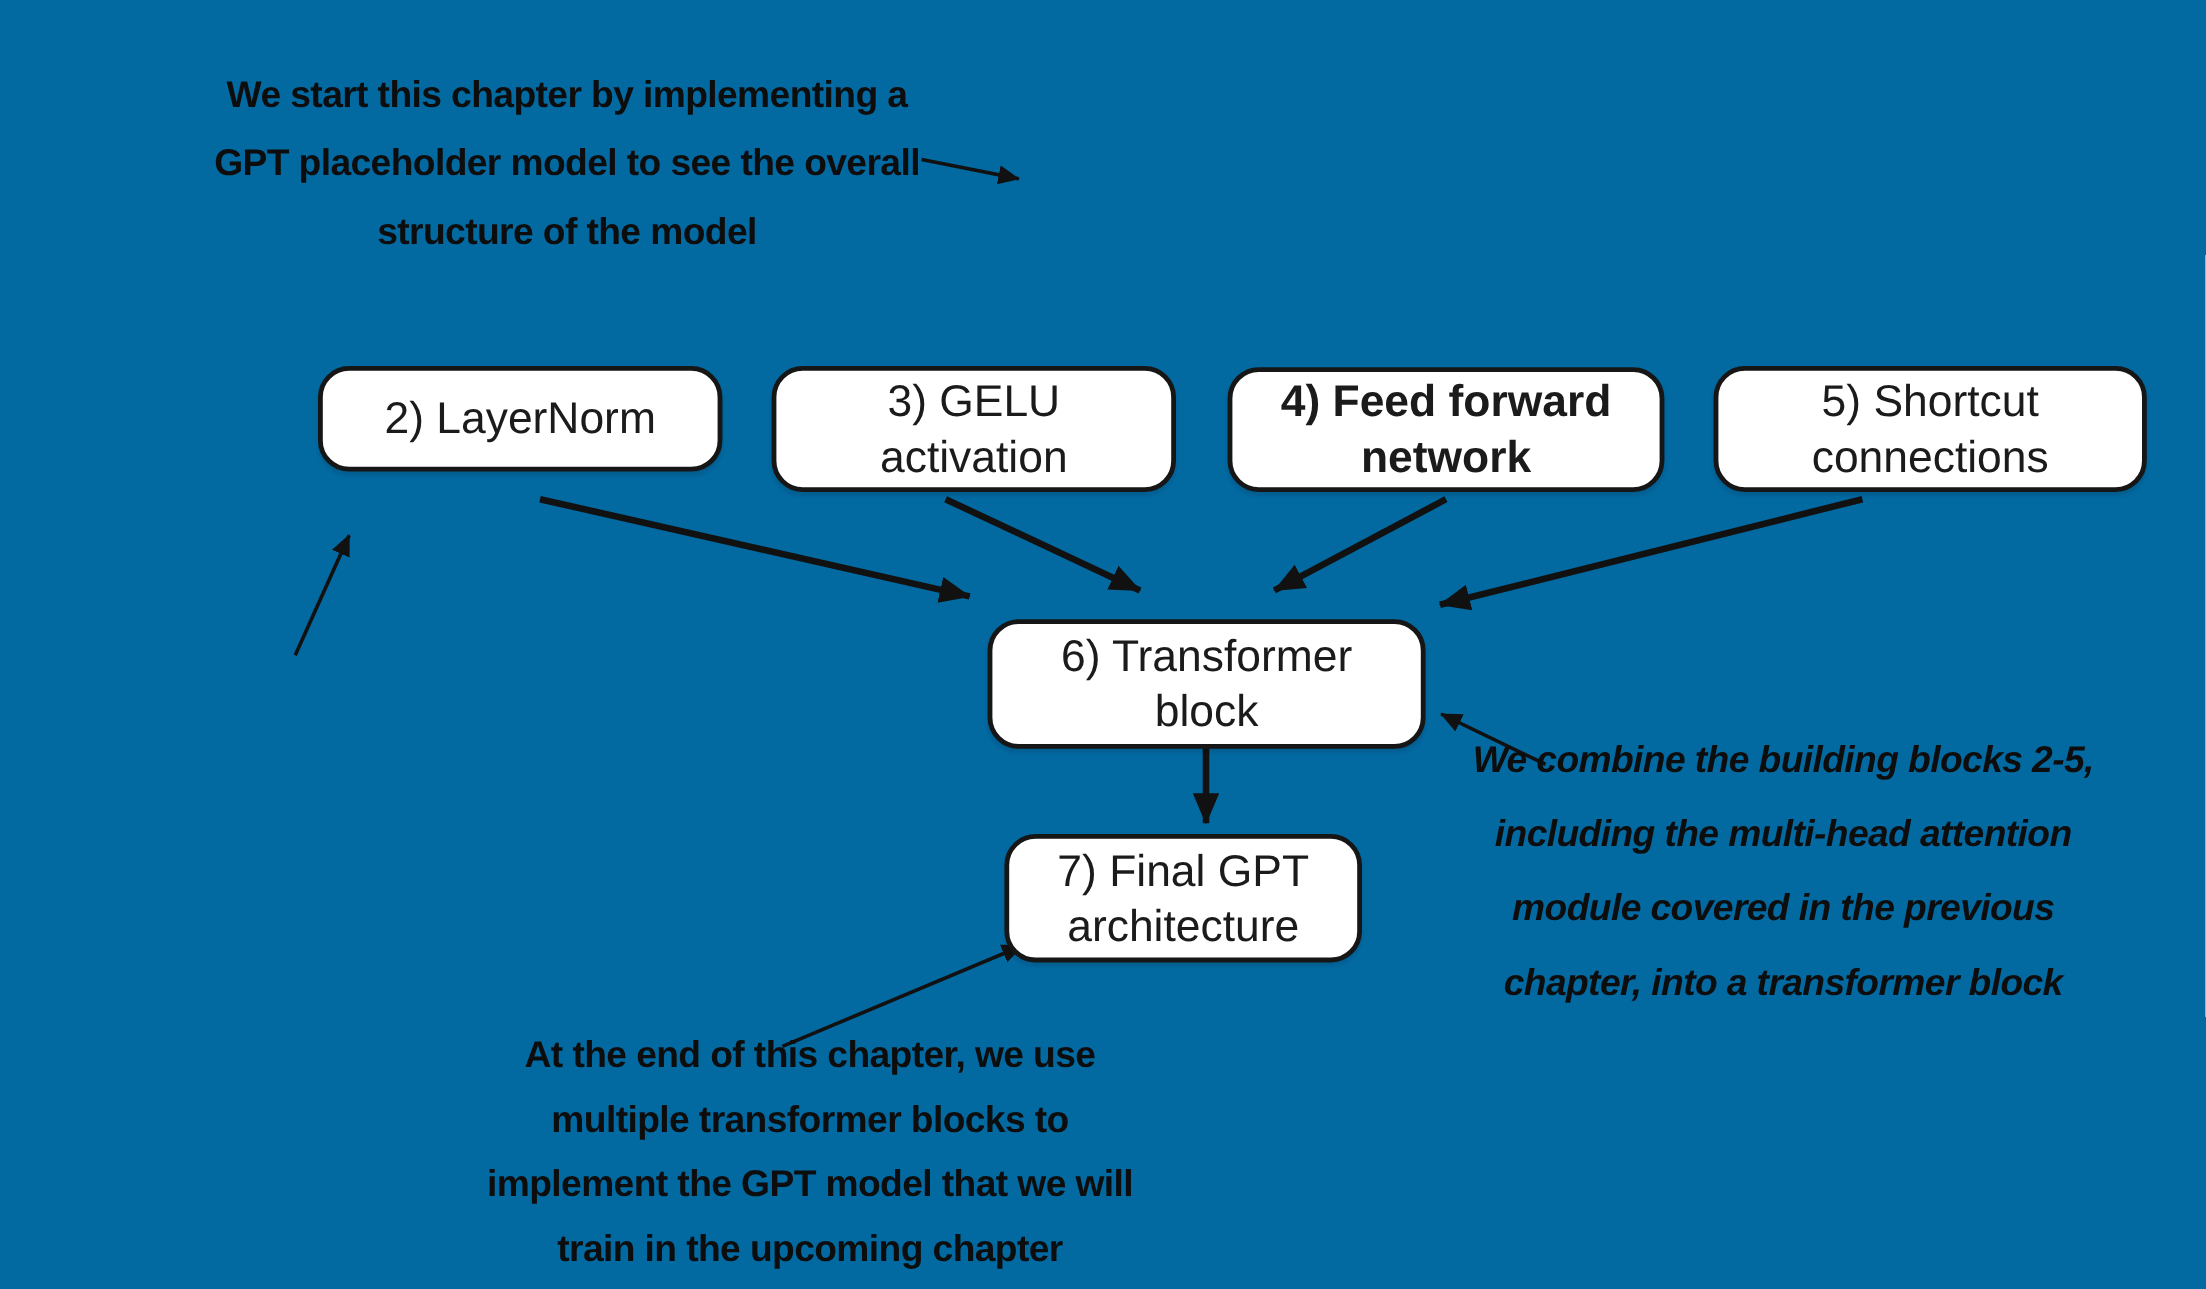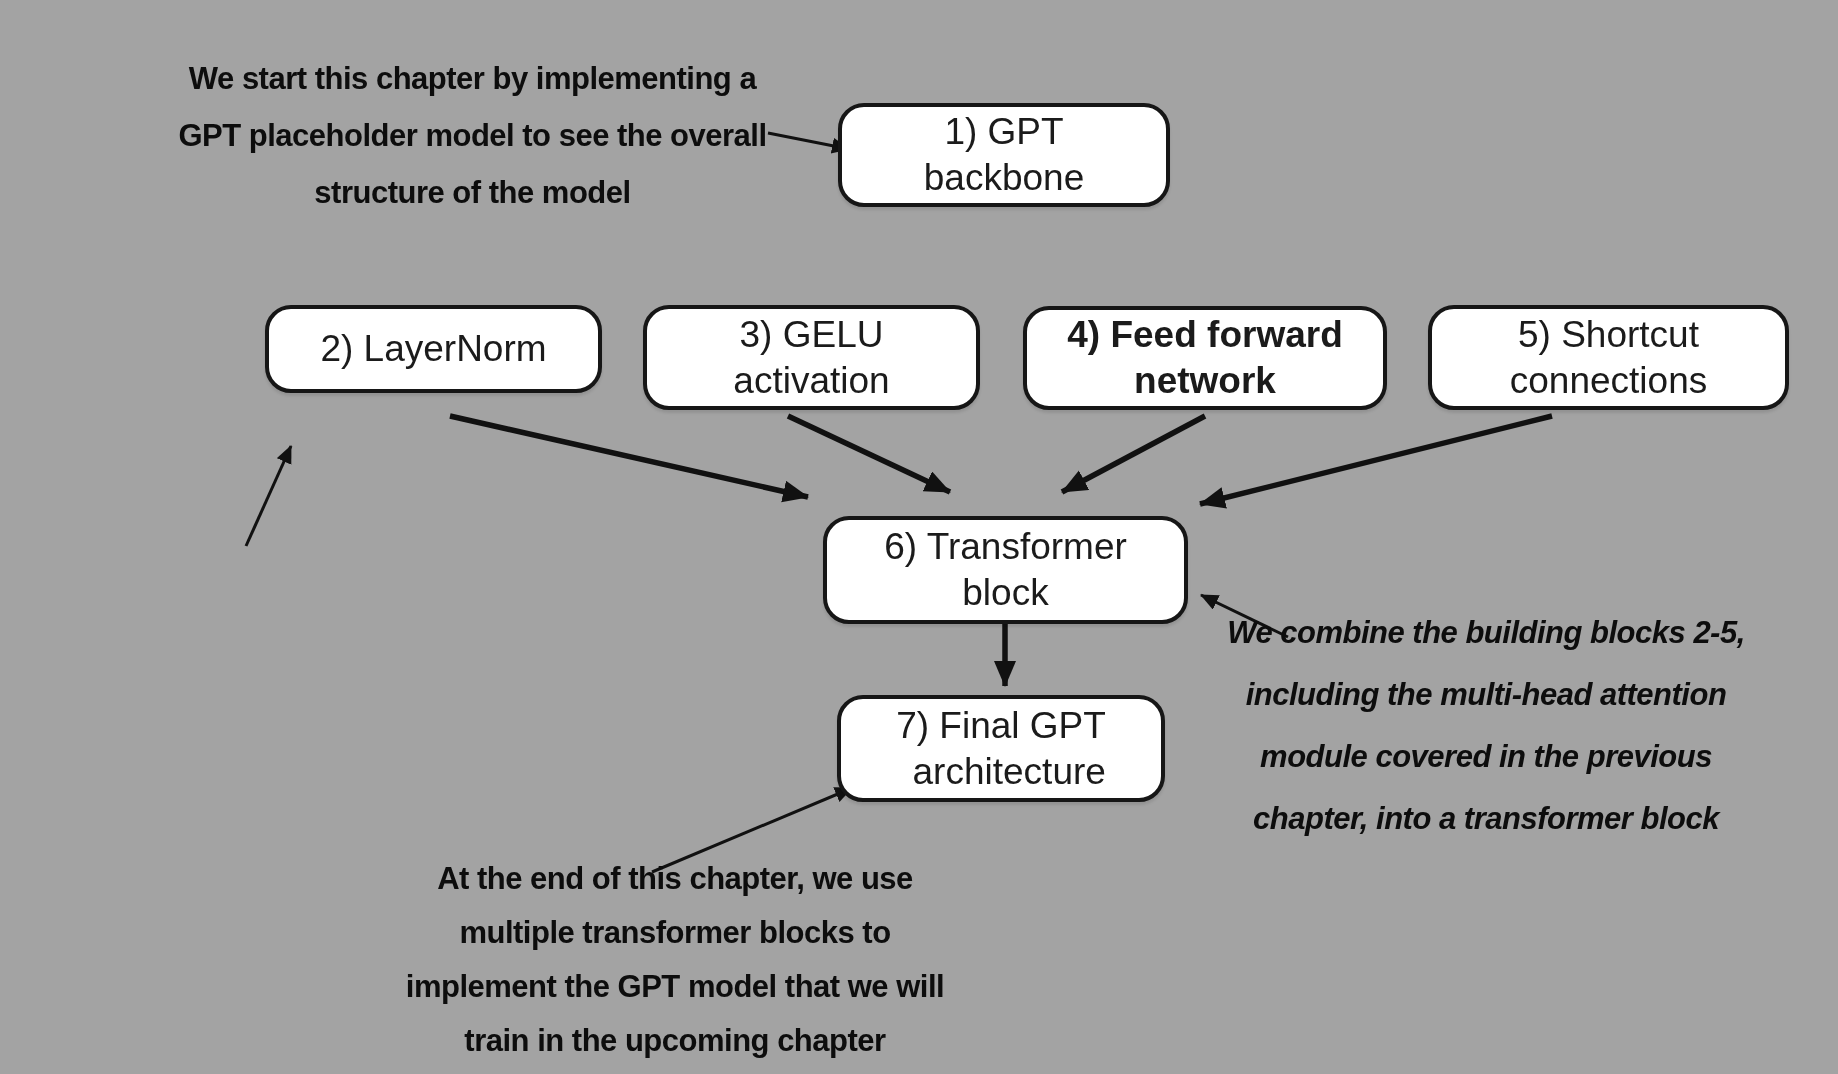--- a/index.html
+++ b/index.html
@@ -1,20 +1,20 @@
 <!DOCTYPE html>
 <html><head>
 <meta charset="utf-8">
 <style>
   html, body { margin: 0; padding: 0; background: #ffffff; }
   #canvas {
     position: relative;
     width: 1838px;
     height: 1074px;
-    background: #a3a3a3;
+    background: #0369a1;
     overflow: hidden;
     font-family: "Liberation Sans", sans-serif;
   }
   #arrow-layer {
     position: absolute;
     left: 0; top: 0;
     width: 1838px; height: 1074px;
   }
   .node {
     position: absolute;
@@ -45,21 +45,21 @@
   #annotation-building-blocks  { left: 82px;   top: 526px; width: 592px; line-height: 62px; }
   #annotation-combine-blocks   { left: 1210px; top: 602px; width: 552px; line-height: 62px; font-style: italic; }
   #annotation-final-chapter    { left: 390px;  top: 852px; width: 570px; line-height: 54px; }
 
   #node-gpt-backbone           { left: 838px;  top: 103px; width: 332px; height: 104px; }
   #node-layernorm              { left: 265px;  top: 305px; width: 337px; height: 88px; }
   #node-gelu-activation        { left: 643px;  top: 305px; width: 337px; height: 105px; }
   #node-feed-forward-network   { left: 1023px; top: 306px; width: 364px; height: 104px; font-weight: bold; }
   #node-shortcut-connections   { left: 1428px; top: 305px; width: 361px; height: 105px; }
   #node-transformer-block      { left: 823px;  top: 500px; width: 365px; height: 108px; margin-top: 16px; }
-  #node-final-gpt-architecture { left: 837px;  top: 695px; width: 328px; height: 107px; text-align: right; }
+  #node-final-gpt-architecture { left: 837px;  top: 695px; width: 298px; height: 107px; }
 
   .arrow-thick { stroke: #111111; stroke-width: 5.5; fill: none; }
   .arrow-thin  { stroke: #111111; stroke-width: 3;   fill: none; }
 </style>
 </head>
 <body>
 
 <div id="canvas">
 
   <svg id="arrow-layer" viewBox="0 0 1838 1074" xmlns="http://www.w3.org/2000/svg">
@@ -94,22 +94,20 @@
   <div class="annotation" id="annotation-combine-blocks">We combine the building blocks 2-5,
 including the multi-head attention
 module covered in the previous
 chapter, into a transformer block</div>
 
   <div class="annotation" id="annotation-final-chapter">At the end of this chapter, we use
 multiple transformer blocks to
 implement the GPT model that we will
 train in the upcoming chapter</div>
 
-  <div class="node" id="node-gpt-backbone">1) GPT
-backbone</div>
 
   <div class="node" id="node-layernorm">2) LayerNorm</div>
 
   <div class="node" id="node-gelu-activation">3) GELU
 activation</div>
 
   <div class="node" id="node-feed-forward-network">4) Feed forward
 network</div>
 
   <div class="node" id="node-shortcut-connections">5) Shortcut

